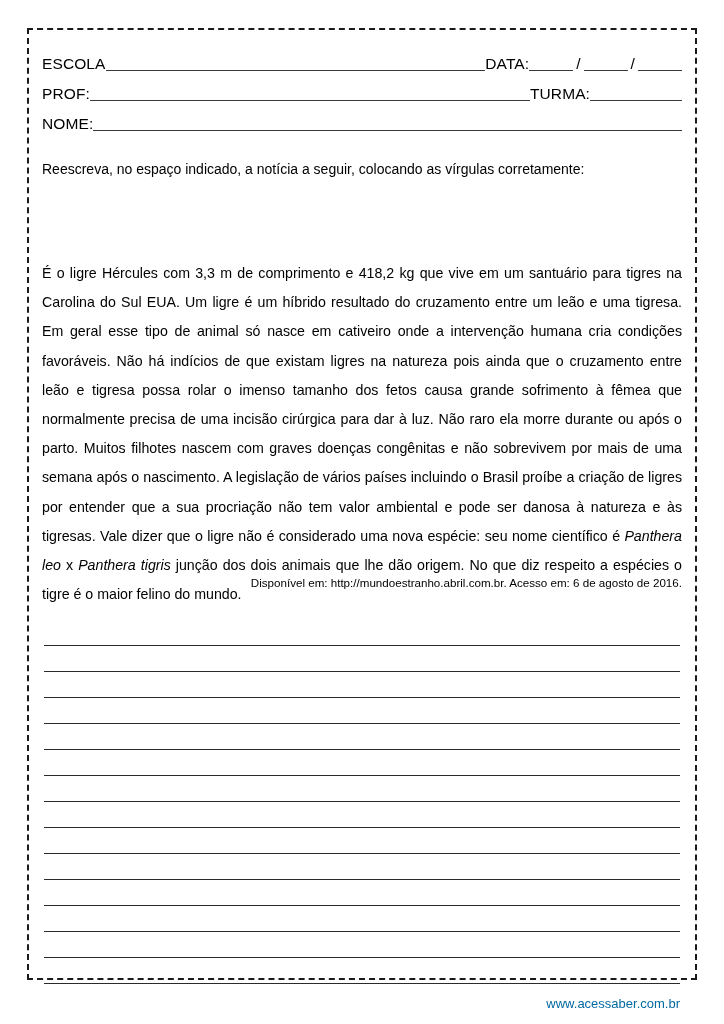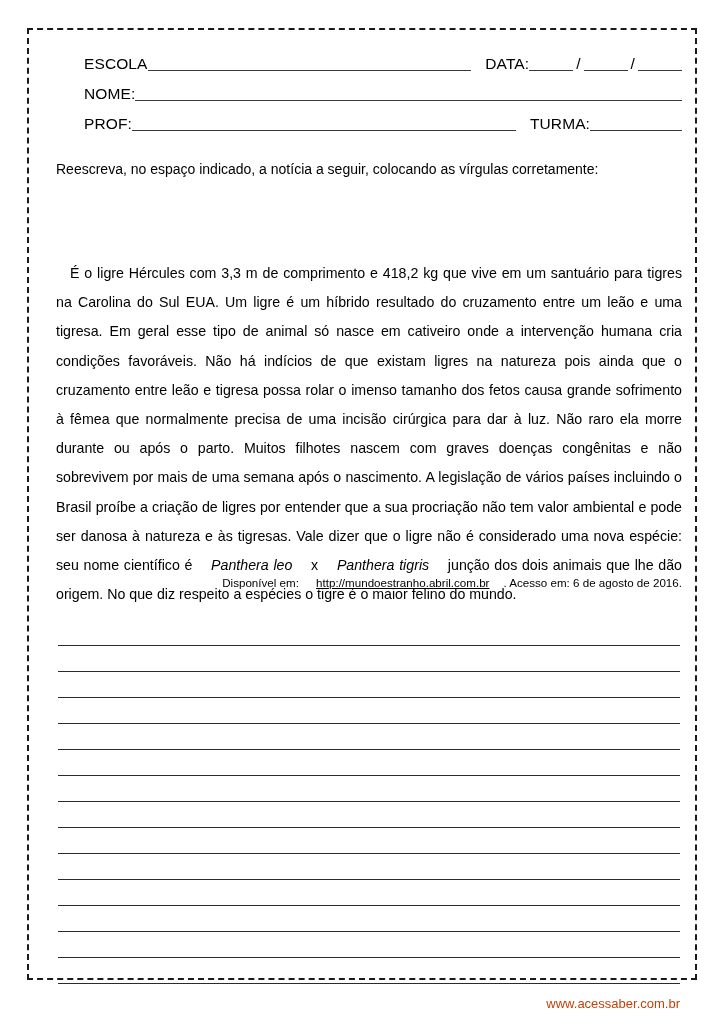--- a/index.html
+++ b/index.html
@@ -1,16 +1,16 @@
 <!DOCTYPE html>
 <html><head>
 <meta charset="utf-8">
 <title>Atividade</title>
 <style>
-  * { box-sizing: border-box; padding-left: 14px; }
+  * { box-sizing: border-box; }
   html, body {
     margin: 0;
     padding: 0;
     background: #ffffff;
   }
   body {
     width: 724px;
     height: 1024px;
     font-family: "Liberation Sans", sans-serif;
     color: #000000;
@@ -105,21 +105,20 @@
   
   .source {
     position: absolute;
     left: 42px;
     top: 576px;
     width: 640px;
     text-align: right;
     font-size: 11.6px;
   }
   .source .link {
-    text-decoration: underline;
   }
 
   
   .answer-lines {
     position: absolute;
     left: 44px;
     top: 620px;
     width: 636px;
   }
   .answer-line {
@@ -129,21 +128,21 @@
 
   
   .footer {
     position: absolute;
     left: 0;
     top: 996px;
     width: 724px;
     text-align: right;
     padding-right: 44px;
     font-size: 13px;
-    color: #c2410c;
+    color: #0369a1;
   }
 </style>
 </head>
 <body>
 
 <div class="page">
 
   <div class="dashed-frame"></div>
 
   <div class="ident">
@@ -153,31 +152,31 @@
       <span class="rule"></span>
       <span class="ident-label">DATA:</span>
       <span class="rule fixed-md"></span>
       <span class="slash">/</span>
       <span class="rule fixed-md"></span>
       <span class="slash">/</span>
       <span class="rule fixed-md"></span>
     </div>
 
     <div class="ident-row">
-      <span class="ident-label">NOME:</span>
-      <span class="rule"></span>
-    </div>
-
-    <div class="ident-row">
       <span class="ident-label">PROF:</span>
       <span class="rule"></span>
       <span class="ident-label">TURMA:</span>
       <span class="rule fixed-lg"></span>
     </div>
 
+    <div class="ident-row">
+      <span class="ident-label">NOME:</span>
+      <span class="rule"></span>
+    </div>
+
   </div>
 
   <div class="instruction">Reescreva, no espaço indicado, a notícia a seguir, colocando as vírgulas corretamente:</div>
 
 
   <div class="body-text"><span>É o ligre Hércules com 3,3 m de comprimento e 418,2 kg que vive em um santuário para tigres na Carolina do Sul EUA. Um ligre é um híbrido resultado do cruzamento entre um leão e uma tigresa. Em geral esse tipo de animal só nasce em cativeiro onde a intervenção humana cria condições favoráveis. Não há indícios de que existam ligres na natureza pois ainda que o cruzamento entre leão e tigresa possa rolar o imenso tamanho dos fetos causa grande sofrimento à fêmea que normalmente precisa de uma incisão cirúrgica para dar à luz. Não raro ela morre durante ou após o parto. Muitos filhotes nascem com graves doenças congênitas e não sobrevivem por mais de uma semana após o nascimento. A legislação de vários países incluindo o Brasil proíbe a criação de ligres por entender que a sua procriação não tem valor ambiental e pode ser danosa à natureza e às tigresas. Vale dizer que o ligre não é considerado uma nova espécie: seu nome científico é </span><i>Panthera leo</i><span> x </span><i>Panthera tigris</i><span> junção dos dois animais que lhe dão origem. No que diz respeito a espécies o tigre é o maior felino do mundo.</span></div>
 
   <div class="source"><span>Disponível em: </span><span class="link">http://mundoestranho.abril.com.br</span><span>. Acesso em: 6 de agosto de 2016.</span></div>
 
   <div class="answer-lines">

